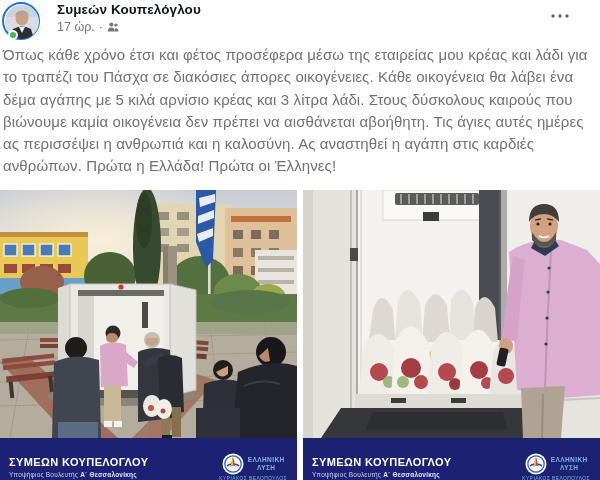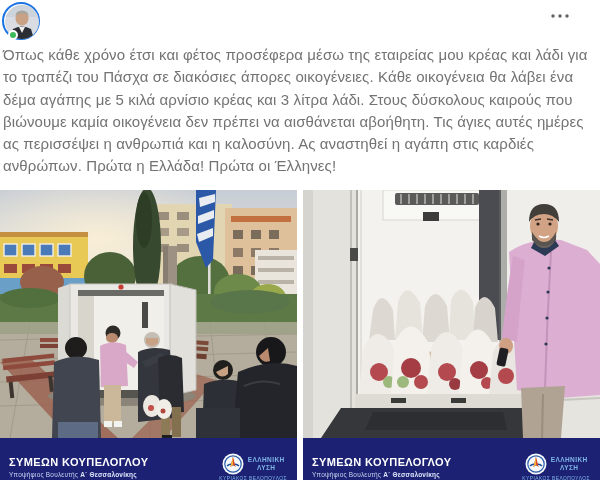--- a/index.html
+++ b/index.html
@@ -49,20 +49,33 @@
   <div class="avatar-ring">
     <svg width="34" height="34" viewBox="0 0 34 34">
       <rect width="34" height="34" fill="#d9dde3"></rect>
       <rect width="34" height="12" fill="#cdd3db"></rect>
       <ellipse cx="17" cy="13.5" rx="6.5" ry="7" fill="#c9a184"></ellipse>
       <path d="M10.5 12 Q10 5.5 17 5.5 Q24 5.5 23.5 12 Q23.5 8.5 17 8.5 Q10.5 8.5 10.5 12 Z" fill="#a8a49e"></path>
       <path d="M5 34 L8 24 Q12 21.5 17 21.5 Q22 21.5 26 24 L29 34 Z" fill="#2b2e35"></path>
       <path d="M14 22 L17 28 L20 22 Z" fill="#f0efec"></path>
     </svg>
     <span class="online-dot"></span>
+  </div>
+  <div class="head-text">
+    <div class="author">Συμεών Κουπελόγλου</div>
+    <div class="meta">
+      <span>17 ώρ.</span>
+      <span>·</span>
+      <svg width="12" height="12" viewBox="0 0 12 12">
+        <circle cx="4.3" cy="3.6" r="2.1" fill="#75797e"></circle>
+        <path d="M0.8 10.5 Q0.8 6.6 4.3 6.6 Q7.8 6.6 7.8 10.5 Z" fill="#75797e"></path>
+        <circle cx="8.9" cy="4.1" r="1.7" fill="#75797e"></circle>
+        <path d="M7.6 10.5 Q8 7.3 9 7.3 Q11.4 7.3 11.4 10.5 Z" fill="#75797e"></path>
+      </svg>
+    </div>
   </div>
   <div class="menu-btn">
     <svg width="20" height="6" viewBox="0 0 20 6">
       <circle cx="3" cy="3" r="1.7" fill="#606468"></circle>
       <circle cx="10" cy="3" r="1.7" fill="#606468"></circle>
       <circle cx="17" cy="3" r="1.7" fill="#606468"></circle>
     </svg>
   </div>
 </div>
 

